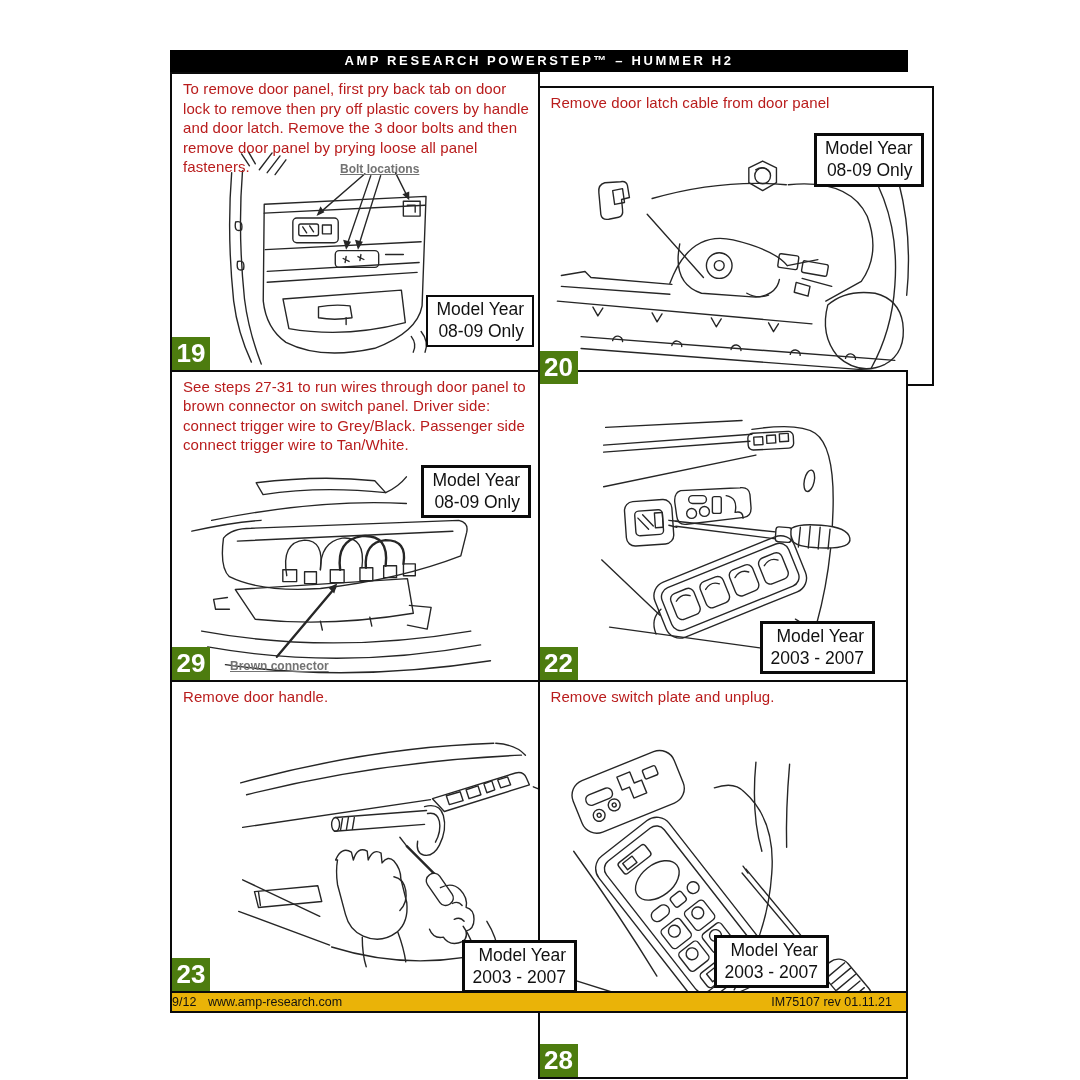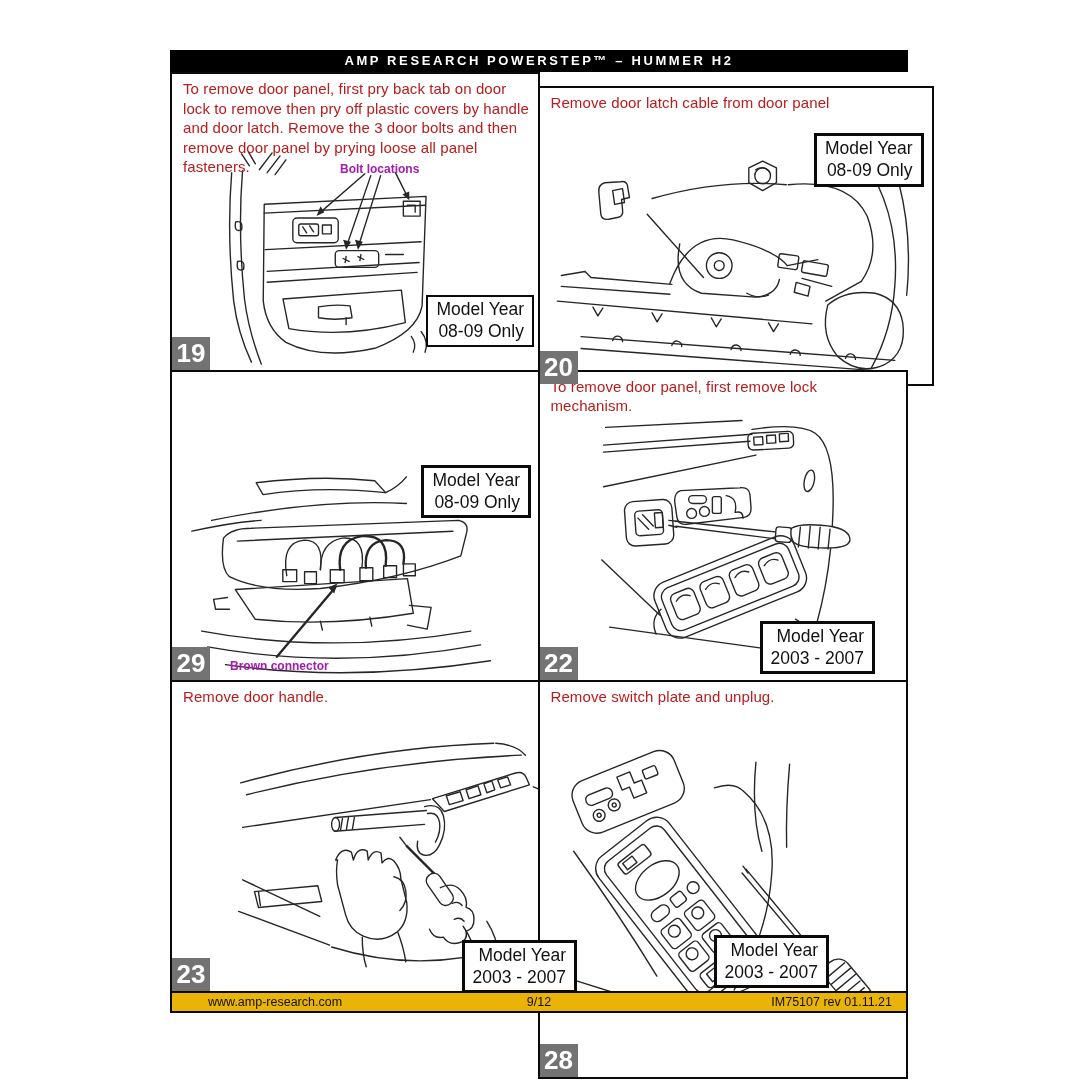--- a/index.html
+++ b/index.html
@@ -17,37 +17,37 @@
   .c23{left:0;top:629.5px;width:432px;height:313.5px}
   .c24{left:367.5px;top:629.5px;width:370.5px;height:399px}
   .art{position:absolute;left:0;top:0;width:100%;height:100%;}
   .art path,.art rect,.art circle,.art ellipse,.art polygon,.art line,.art polyline{
       fill:none;stroke:#262626;stroke-width:1.4;stroke-linecap:round;stroke-linejoin:round;}
   .art .fillw{fill:#ffffff;}
   .art .ah{fill:#262626;stroke:none;}
   .art .thick{stroke-width:2.4;}
   .instr{position:absolute;top:5px;left:11px;right:6px;margin:0;font-size:15px;line-height:1.3;
          color:#b91c1c;letter-spacing:.1px;}
-  .callout{position:absolute;font-size:12px;font-weight:bold;color:#a21caf;white-space:nowrap;}
+  .callout{position:absolute;font-size:12px;font-weight:bold;color:#737373;white-space:nowrap;text-decoration:underline;}
   .co19{left:168px;top:88px;}
   .co21{left:58px;top:287px;}
   .mybox{position:absolute;background:#fff;border:3.5px solid #0a0a0a;padding:1px 8px 2px 8px;
          text-align:right;font-size:17.5px;line-height:1.28;color:#111;white-space:nowrap;z-index:3;}
   .my19{right:4px;top:221px;border-width:2.5px;}
   .my20{right:8px;top:45px;}
   .my21{right:7px;top:93px;}
   .my22{right:31px;top:249px;}
   .my23{right:23px;top:258px;}
   .my24{right:77px;top:253px;}
-  .num{position:absolute;left:0;bottom:0;width:38px;height:33px;background:#737373;color:#fff;
+  .num{position:absolute;left:0;bottom:0;width:38px;height:33px;background:#4d7c0f;color:#fff;
        font-size:26px;font-weight:bold;display:flex;align-items:center;justify-content:center;z-index:4;}
   .ftr{position:absolute;left:0;top:941px;width:738px;height:22px;border:2.5px solid #0a0a0a;
        box-sizing:border-box;background:#eab308;display:flex;align-items:center;font-size:12.5px;color:#111;}
   .ftr .site{position:absolute;left:36px;}
-  .ftr .pg{position:absolute;left:0;right:0;text-align:center;}
+  .ftr .pg{position:absolute;left:0;right:0;text-align:left;}
   .ftr .doc{position:absolute;right:14px;margin-left:12px;}
 </style>
 </head>
 <body>
 
 <div class="canvas">
   <div class="page">
 
     <div class="hdr">
       <span class="t">AMP RESEARCH POWERSTEP™ – HUMMER H2</span>
@@ -177,20 +177,21 @@
         <path d="M240,236 l22,2 -4,22 -20,-4"></path>
         <path d="M56,228 l-14,2 2,10 14,0"></path>
 
         <path d="M30,262 Q160,286 302,262"></path>
         <path d="M36,278 Q170,302 312,276"></path>
         <path d="M54,296 Q180,314 322,292"></path>
 
         <path class="thick" d="M106,288 L165,218"></path>
         <polygon class="ah" points="167,214 158,218 164,224"></polygon>
       </svg>
+      <p class="instr">See steps 27-31 to run wires through door panel to brown connector on switch panel. Driver side: connect trigger wire to Grey/Black.  Passenger side connect trigger wire to Tan/White.</p>
       <div class="callout co21">Brown connector</div>
       <div class="mybox my21">
         <div>Model Year</div>
         <div>08-09 Only</div>
       </div>
       <div class="num">29</div>
     </section>
 
     <section class="cell c22">
       <svg class="art" viewBox="0 0 370 312">
@@ -231,21 +232,20 @@
           <rect x="163" y="202" width="25" height="28" rx="6"></rect>
           <rect x="195" y="202" width="25" height="28" rx="6"></rect>
           <rect x="227" y="202" width="25" height="28" rx="6"></rect>
           <path d="M136,210 q8,-6 15,0 M168,210 q8,-6 15,0 M200,210 q8,-6 15,0 M232,210 q8,-6 15,0"></path>
         </g>
         <path d="M122,240 q-11,10 -5,25"></path>
         <path d="M62,190 L121,246"></path>
         <path d="M70,258 L222,279"></path>
         <path d="M258,250 Q276,260 285,273"></path>
       </svg>
-      <p class="instr">To remove door panel, first remove lock mechanism.</p>
       <div class="mybox my22">
         <div>Model Year</div>
         <div>2003 - 2007</div>
       </div>
       <div class="num">22</div>
     </section>
 
     <section class="cell c23">
       <svg class="art" viewBox="0 0 370 313">
 

